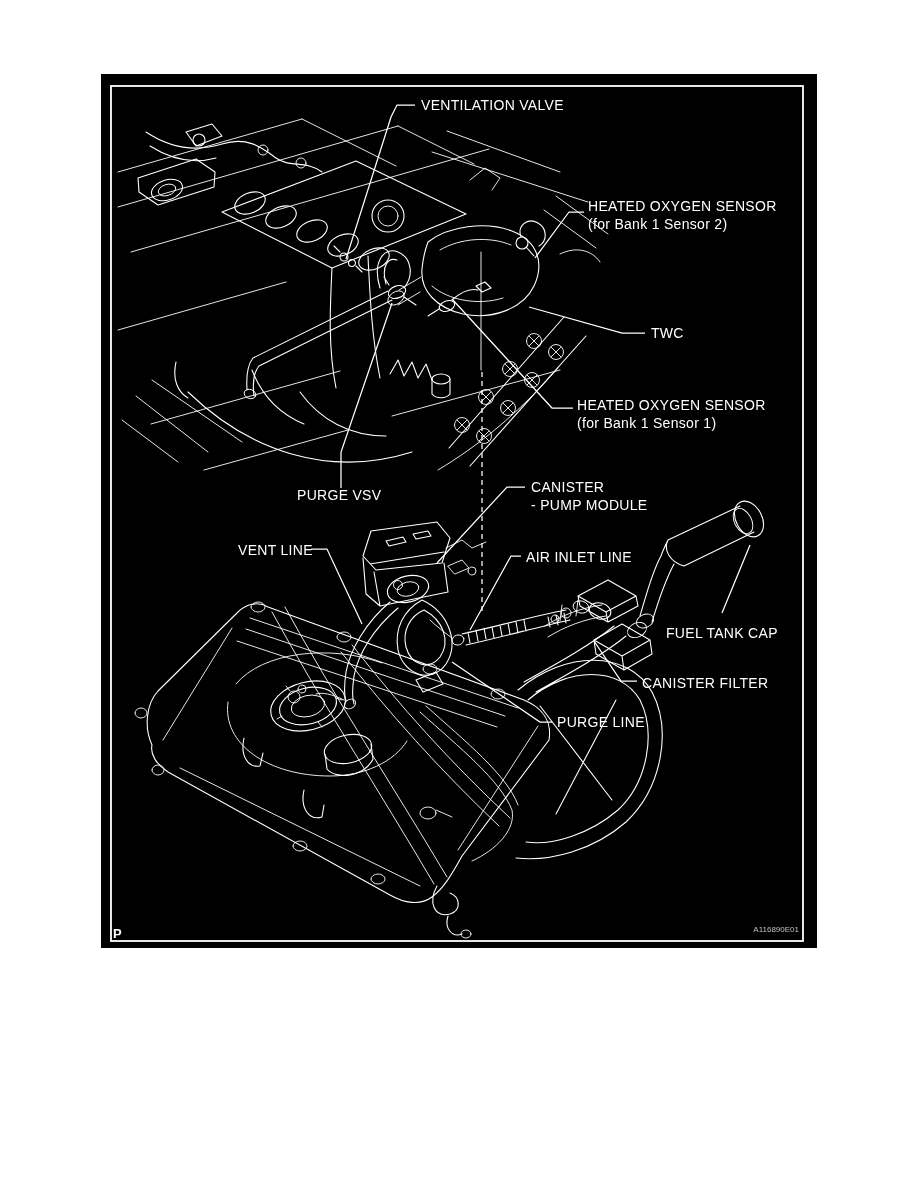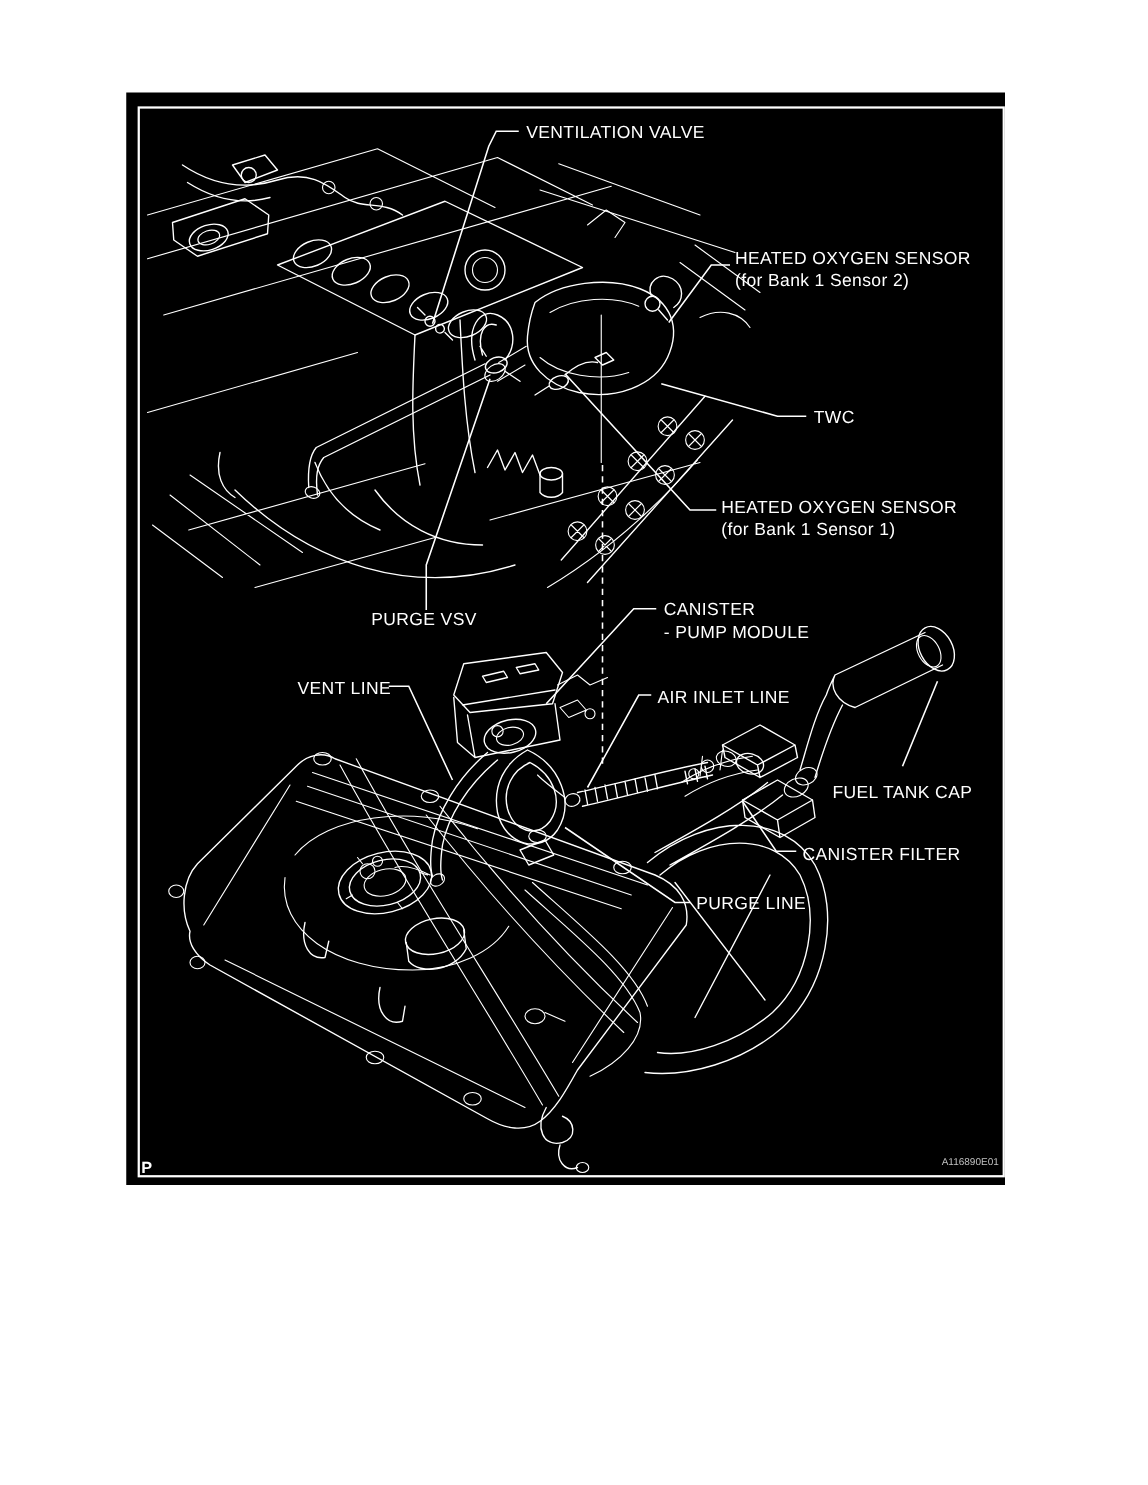--- a/index.html
+++ b/index.html
@@ -1,16 +1,16 @@
 <!DOCTYPE html>
 <html><head>
 <meta charset="utf-8">
 <style>
   html,body{margin:0;padding:0;background:#ffffff;}
-  #page{position:relative;width:804px;height:1188px;background:#ffffff;overflow:hidden;text-decoration:underline;}
+  #page{position:relative;width:918px;height:1188px;background:#ffffff;overflow:hidden;text-decoration:underline;}
   svg{position:absolute;top:0;left:0;}
   .art{stroke:#ffffff;fill:none;stroke-width:1.1;stroke-linecap:round;stroke-linejoin:round;}
   .thin{stroke-width:0.9;}
   .leader{stroke:#ffffff;fill:none;stroke-width:1.25;stroke-linecap:butt;}
   .lbl{font-family:"Liberation Sans",sans-serif;font-size:14px;fill:#ffffff;letter-spacing:.3px;}
   .marker{font-family:"Liberation Sans",sans-serif;font-size:13px;font-weight:bold;fill:#ffffff;}
   .figcode{font-family:"Liberation Sans",sans-serif;font-size:8px;fill:#c0c0c0;}
 </style>
 </head>
 <body>

